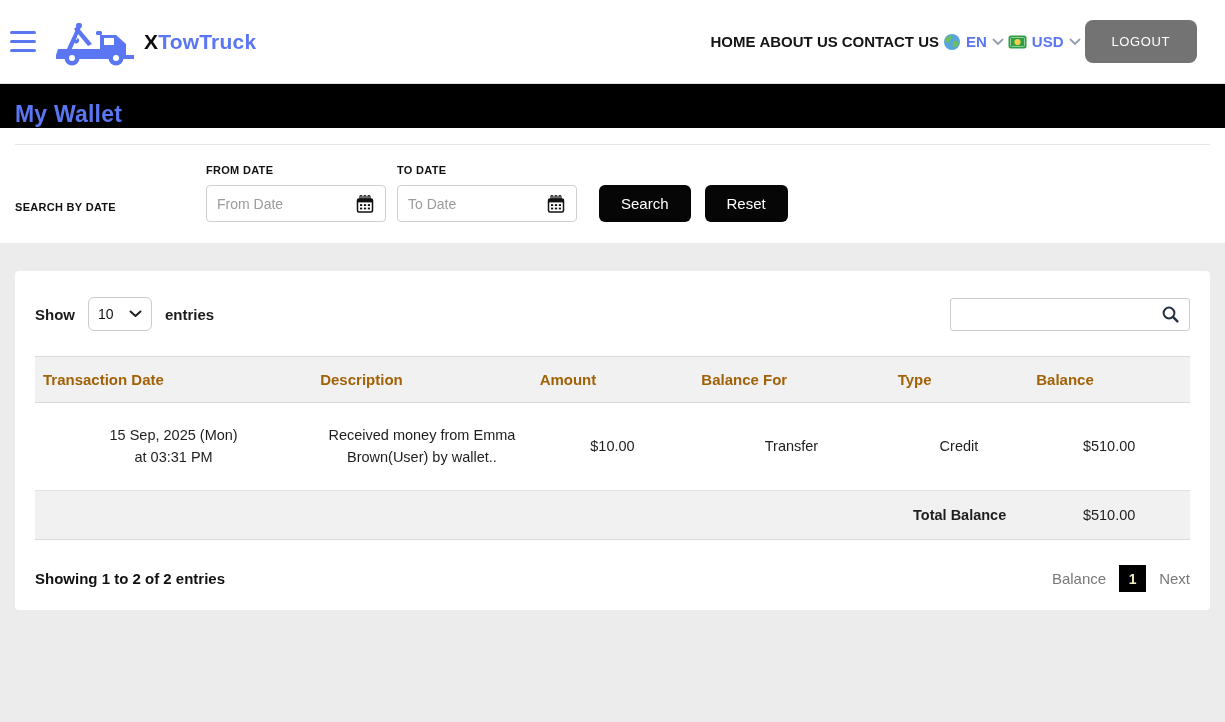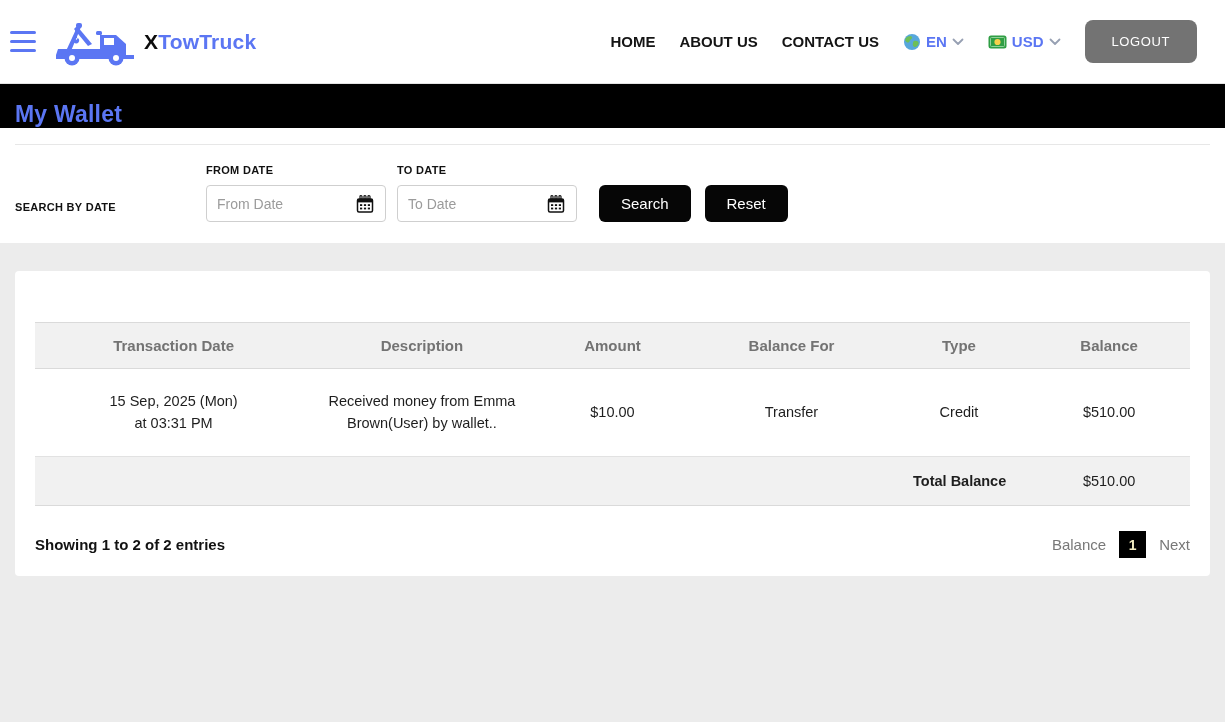--- a/index.html
+++ b/index.html
@@ -23,21 +23,21 @@
     border-bottom: 1px solid #e3e3e3;
     background: #fff;
     flex: 0 0 auto;
   }
   .hamburger { width: 26px; display: flex; flex-direction: column; gap: 6px; cursor: pointer; margin: 0 16px 0 2px; }
   .hamburger span { display: block; height: 3px; border-radius: 2px; background: #5b76f3; }
   .logo-truck { margin-right: 6px; }
   .brand { font-size: 21px; font-weight: 700; letter-spacing: .2px; }
   .brand .bx { color: #0c0c0c; }
   .brand .btxt { color: #5b76f3; }
-  .main-nav { margin-left: auto; display: flex; align-items: center; gap: 24px; justify-content: center; }
+  .main-nav { margin-left: auto; display: flex; align-items: center; gap: 4px; justify-content: center; }
   .nav-link { font-size: 15px; font-weight: 700; color: #141414; text-decoration: none; cursor: pointer; white-space: nowrap; }
   .switch { display: flex; align-items: center; gap: 5px; cursor: pointer; }
   .switch .sw-label { color: #5b76f3; font-weight: 700; font-size: 15px; }
   .chev { display: inline-block; }
   .logout-btn {
     background: #737373;
     color: #fff;
     border: none;
     border-radius: 8px;
     font-family: inherit;
@@ -101,22 +101,22 @@
     background: #fff;
   }
   .table-search input { border: none; outline: none; flex: 1; min-width: 0; font-family: inherit; font-size: 14px; background: transparent; }
 
   
   table.wallet { width: 100%; border-collapse: collapse; margin-top: 25px; }
   table.wallet th {
     background: #f1f1f1;
     border-top: 1px solid #dadada;
     border-bottom: 1px solid #dadada;
-    font-size: 15px; font-weight: 700; color: #737373;
-    padding: 14px 8px; text-align: center;
+    font-size: 15px; font-weight: 700; color: #a16207;
+    padding: 14px 8px; text-align: left;
   }
   table.wallet td {
     font-size: 14.5px; color: #1e1e1e;
     padding: 21px 10px; text-align: center;
     border-bottom: 1px solid #e2e2e2;
     line-height: 1.55;
   }
   table.wallet tfoot td {
     background: #f1f1f1;
     border-top: 1px solid #dadada;
@@ -258,20 +258,40 @@
     </div>
   </div>
 
   <button class="btn-dark">Search</button>
   <button class="btn-dark reset">Reset</button>
 </section>
 
 <section class="gray-section">
   <div class="card">
 
+    <div class="card-top">
+      <div class="show-group">
+        <span class="bold-label">Show</span>
+        <div class="mini-select">
+          <span class="sel-text">10</span>
+          <svg width="13" height="8" viewBox="0 0 13 8">
+              <polyline points="1.5,1.5 6.5,6 11.5,1.5" fill="none" stroke="#222" stroke-width="2" stroke-linecap="round" stroke-linejoin="round"></polyline>
+            </svg>
+        </div>
+        <span class="bold-label">entries</span>
+      </div>
+
+      <div class="table-search">
+        <input type="text" value="" style="">
+        <svg width="19" height="19" viewBox="0 0 19 19">
+          <circle cx="8" cy="8" r="5.4" fill="none" stroke="#223042" stroke-width="2"></circle>
+          <line x1="12.2" y1="12.2" x2="16.4" y2="16.4" stroke="#223042" stroke-width="2.4" stroke-linecap="round"></line>
+        </svg>
+      </div>
+    </div>
 
     <table class="wallet">
       <colgroup>
         <col style="width:24%">
           <col style="width:19%">
           <col style="width:14%">
         <col style="width:17%">
           <col style="width:12%">
           <col style="width:14%">
       </colgroup>

